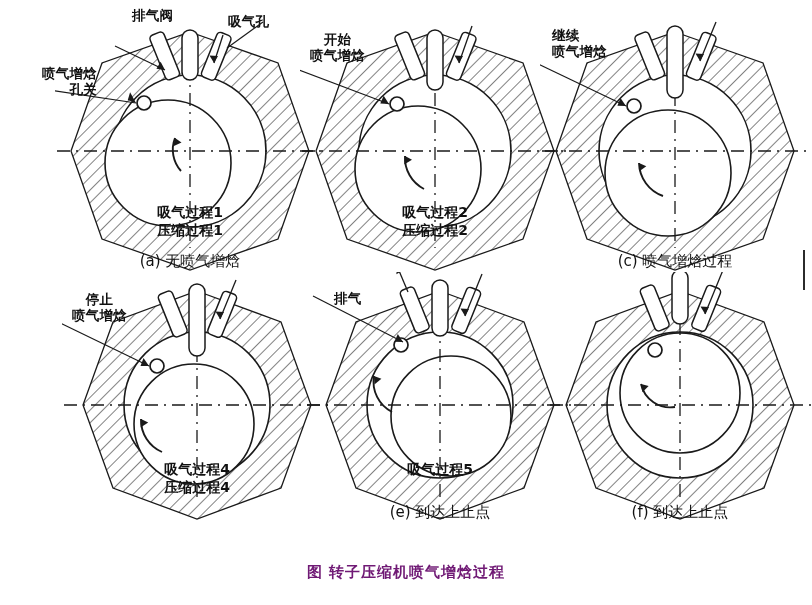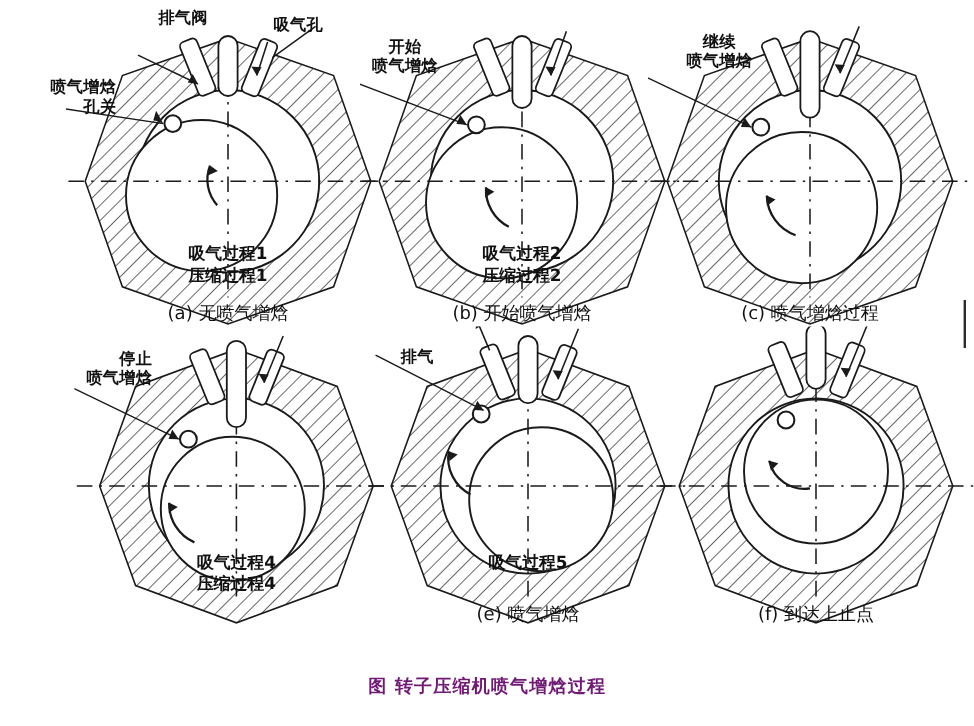--- a/index.html
+++ b/index.html
@@ -178,21 +178,20 @@
       <g>
         <path d="M-6 60 L89 96" stroke="#1a1a1a" stroke-width="1.2" fill="none"></path>
         <path d="M89 96 l-8.7 -0.6 l3.4 -7.6 z" fill="#1a1a1a"></path>
       </g>
     </svg>
   </div>
   <div class="ann" style="left:310px; top:32px; text-align:center;">开始
 喷气增焓</div>
   <div class="proc" style="left:305px; top:203px; width:260px;">吸气过程2
 压缩过程2</div>
-  <div class="subcap" style="left:305px; top:252px; width:260px;">(b) 开始喷气增焓</div>
 
   <div class="panel" style="left:540px; top:8px;">
     <svg width="270" height="290" viewBox="0 0 270 290">
       <defs>
         <pattern id="hatchC" width="9" height="9" patternTransform="rotate(45)" patternUnits="userSpaceOnUse">
           <line x1="0" y1="0" x2="0" y2="9" stroke="#1a1a1a" stroke-width="1.1"></line>
         </pattern>
         <clipPath id="clipC">
           <path d="M135 24 L223 55 L254 143 L223 231 L135 262 L47 231 L16 143 L47 55 Z"></path>
         </clipPath>
@@ -224,21 +223,21 @@
       <g>
         <path d="M99 155 A 36 36 0 0 0 123 188" stroke="#1a1a1a" stroke-width="1.9" fill="none"></path>
         <path d="M99 155 l7.3 3.2 l-7.3 5.4 z" fill="#1a1a1a"></path>
       </g>
       <g>
         <path d="M-2 56 L86 98" stroke="#1a1a1a" stroke-width="1.2" fill="none"></path>
         <path d="M86 98 l-8.6 -0.2 l3.1 -7.8 z" fill="#1a1a1a"></path>
       </g>
     </svg>
   </div>
-  <div class="ann" style="left:572px; top:28px; text-align:center;">继续
+  <div class="ann" style="left:552px; top:28px; ">继续
 喷气增焓</div>
   <div class="subcap" style="left:545px; top:252px; width:260px;">(c) 喷气增焓过程</div>
 
   <div class="panel" style="left:62px; top:272px;">
     <svg width="270" height="260" viewBox="0 0 270 260">
       <defs>
         <pattern id="hatchD" width="9" height="9" patternTransform="rotate(45)" patternUnits="userSpaceOnUse">
           <line x1="0" y1="0" x2="0" y2="9" stroke="#1a1a1a" stroke-width="1.1"></line>
         </pattern>
         <clipPath id="clipD">
@@ -272,21 +271,21 @@
       <g>
         <path d="M79 147 A 35 35 0 0 0 100 180" stroke="#1a1a1a" stroke-width="1.9" fill="none"></path>
         <path d="M79 147 l7.2 3.4 l-7.6 5.1 z" fill="#1a1a1a"></path>
       </g>
       <g>
         <path d="M-8 48 L87 94" stroke="#1a1a1a" stroke-width="1.2" fill="none"></path>
         <path d="M87 94 l-8.5 -0.1 l3.0 -7.9 z" fill="#1a1a1a"></path>
       </g>
     </svg>
   </div>
-  <div class="ann" style="left:72px; top:292px; text-align:right;">停止
+  <div class="ann" style="left:72px; top:292px; text-align:center;">停止
 喷气增焓</div>
   <div class="proc" style="left:62px; top:460px; width:270px;">吸气过程4
 压缩过程4</div>
 
   <div class="panel" style="left:305px; top:272px;">
     <svg width="270" height="260" viewBox="0 0 270 260">
       <defs>
         <pattern id="hatchE" width="9" height="9" patternTransform="rotate(45)" patternUnits="userSpaceOnUse">
           <line x1="0" y1="0" x2="0" y2="9" stroke="#1a1a1a" stroke-width="1.1"></line>
         </pattern>
@@ -325,21 +324,21 @@
         <path d="M69 104 l7.4 2.8 l-7.0 5.6 z" fill="#1a1a1a"></path>
       </g>
       <g>
         <path d="M8 24 L98 70" stroke="#1a1a1a" stroke-width="1.2" fill="none"></path>
         <path d="M98 70 l-8.5 -0.3 l3.3 -7.7 z" fill="#1a1a1a"></path>
       </g>
     </svg>
   </div>
   <div class="ann" style="left:334px; top:291px; text-align:center;">排气</div>
   <div class="proc" style="left:305px; top:460px; width:270px;">吸气过程5</div>
-  <div class="subcap" style="left:305px; top:503px; width:270px;">(e) 喷气增焓</div>
+  <div class="subcap" style="left:305px; top:503px; width:270px;">(e) 到达上止点</div>
 
   <div class="panel" style="left:545px; top:272px;">
     <svg width="270" height="260" viewBox="0 0 270 260">
       <defs>
         <pattern id="hatchF" width="9" height="9" patternTransform="rotate(45)" patternUnits="userSpaceOnUse">
           <line x1="0" y1="0" x2="0" y2="9" stroke="#1a1a1a" stroke-width="1.1"></line>
         </pattern>
         <clipPath id="clipF">
           <path d="M135 19 L219 50 L249 133 L219 216 L135 247 L51 216 L21 133 L51 50 Z"></path>
         </clipPath>

